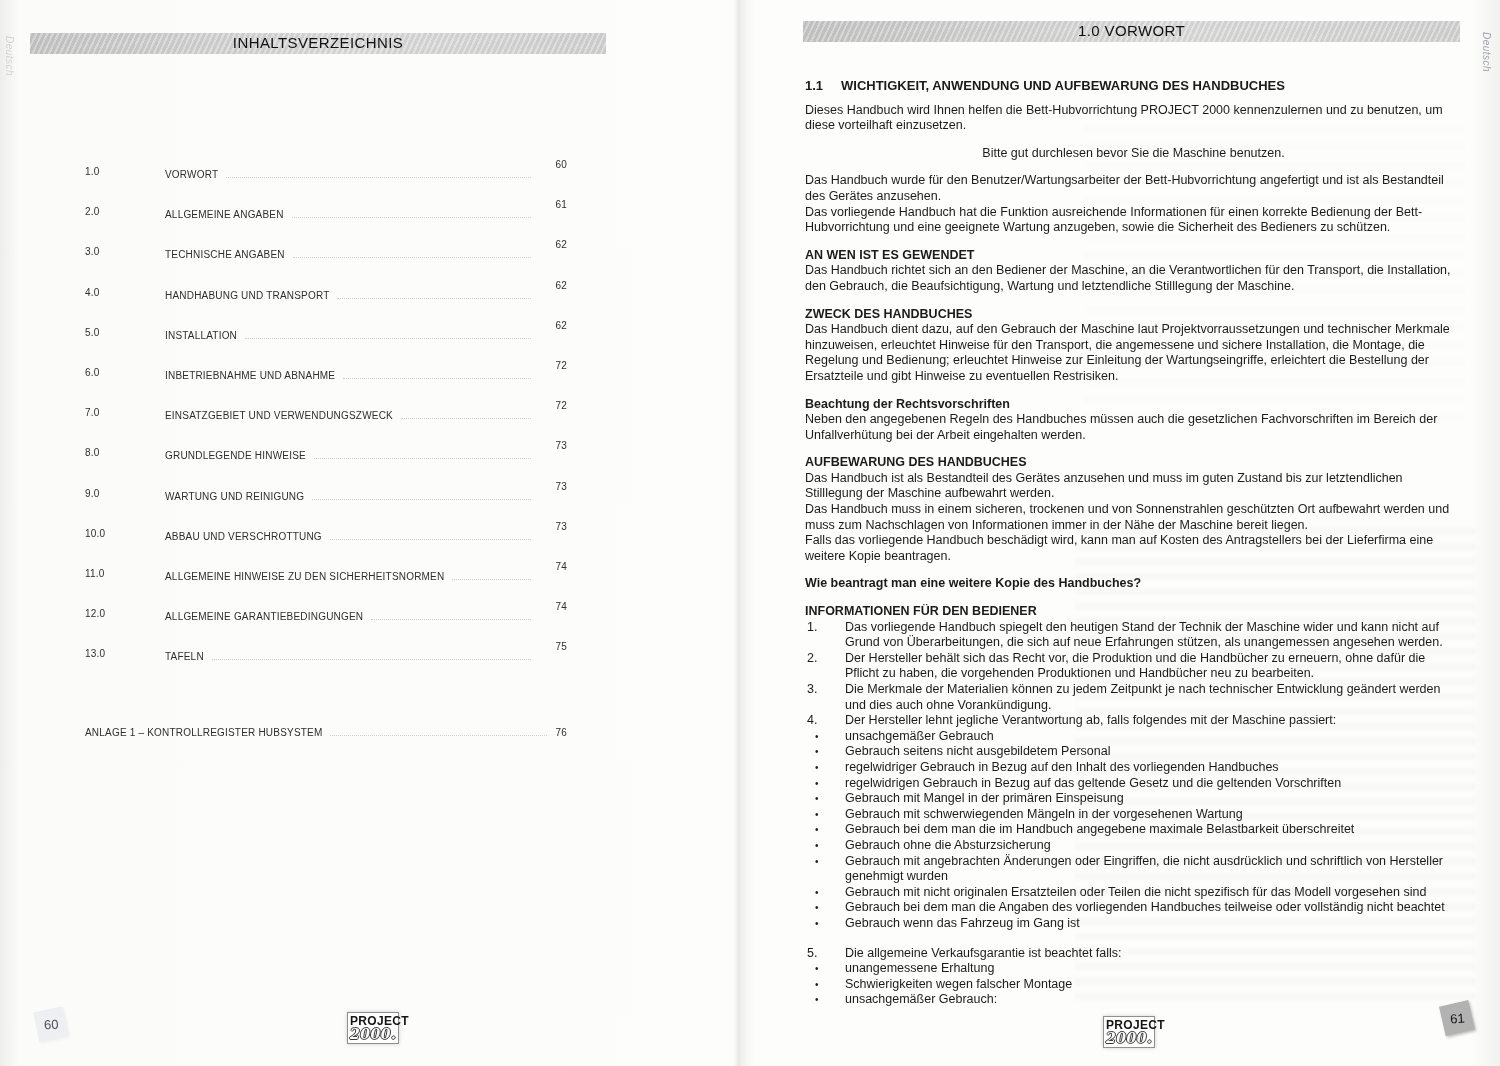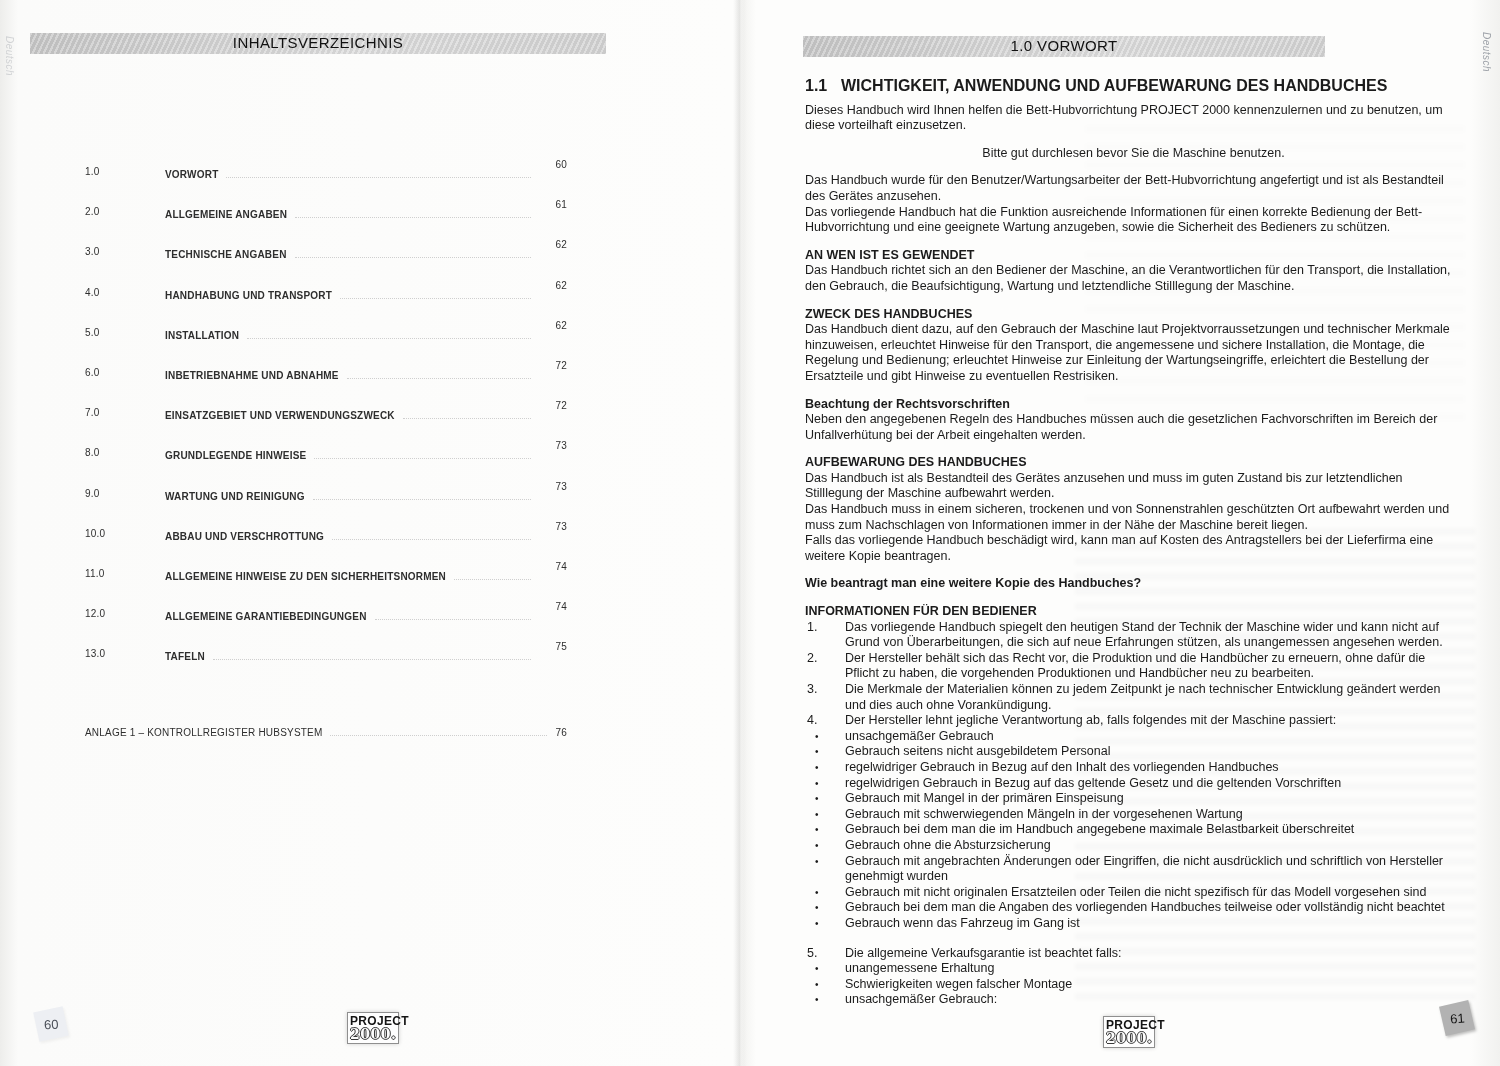--- a/index.html
+++ b/index.html
@@ -28,54 +28,54 @@
     background:
       repeating-linear-gradient(115deg, rgba(255,255,255,0.25) 0 2px, rgba(0,0,0,0.04) 2px 5px),
       linear-gradient(90deg,#c6c6c6,#dcdcdc 55%,#d2d2d2);
     display:flex; align-items:center; justify-content:center;
   }
   .header-bar .bar-title {
     font-size:15px; font-weight:400; letter-spacing:0.4px; color:#111;
     transform:translateY(-1px); white-space:nowrap;
   }
   .toc-bar { left:30px; top:33px; width:576px; }
-  .vorwort-bar { left:58px; top:36px; width:522px; }
+  .vorwort-bar { left:58px; top:21px; width:657px; }
 
   
   .edge-label {
     position:absolute; font-size:10px; color:#8f949c; letter-spacing:0.5px;
     writing-mode:vertical-rl; font-style:italic;
   }
   .edge-left  { left:4px;  top:36px; opacity:0.35; }
   .edge-right { right:8px; top:32px; opacity:0.85; }
 
   
   .toc-wrap { position:absolute; left:85px; top:160px; width:482px; }
   .toc-row {
     display:grid; grid-template-columns:80px 1fr 36px;
     height:40.2px; align-items:start;
     font-size:10px; color:#2e2e2e; letter-spacing:0.2px;
   }
   .toc-num { padding-top:6px; }
   .toc-labelcell { display:flex; align-items:baseline; min-width:0; padding-top:6px; }
-  .toc-labeltext { white-space:nowrap; padding-right:8px;font-weight:bold; }
+  .toc-labeltext { white-space:nowrap; padding-right:8px; }
   .toc-leader { flex:1; border-bottom:1px dotted #cfcfcf; height:12px; min-width:20px; }
   .toc-page { text-align:right; padding-top:0px; transform:translateY(-1px); }
   .annex-row {
     display:flex; align-items:baseline; margin-top:42px;
     font-size:10px; color:#2e2e2e; letter-spacing:0.2px; width:482px;
   }
   .annex-label { white-space:nowrap; padding-right:8px; }
   .annex-leader { flex:1; border-bottom:1px dotted #cfcfcf; height:12px; }
   .annex-page { padding-left:8px; }
 
   
   .content { position:absolute; left:60px; top:78px; width:657px; font-size:12.5px; line-height:15.6px; color:#1b1b1b; }
   .block { margin:0; }
-  .b-secheading { font-weight:700; display:grid; grid-template-columns:36px 1fr; margin-bottom:9px; font-size:16px; }
+  .b-secheading { font-weight:700; display:grid; grid-template-columns:36px 1fr; margin-bottom:9px; font-size:13px; }
   .b-heading { font-weight:700; margin-top:12px; }
   .b-center { font-weight:400; text-align:center; margin:12px 0; }
   .b-para {}
   .b-numbered { display:grid; grid-template-columns:40px 1fr; }
   .b-numbered .li-num { padding-left:2px; }
   .b-bullet { display:grid; grid-template-columns:40px 1fr; }
   .b-bullet .li-num { padding-left:10px; font-size:10px; line-height:15.6px; }
   .b-gap { margin-top:14px; }
 
   
@@ -90,21 +90,21 @@
     filter:blur(2px); opacity:0.25; pointer-events:none;
   }
 
   
   .logo {
     position:absolute; width:52px; border:1px solid #8f8f8f; background:#fefefe;
     box-shadow:0 0 4px rgba(0,0,0,0.18); text-align:center; padding:3px 2px 2px;
   }
   .logo .logo-line1 { font-weight:700; font-size:12px; letter-spacing:0.3px; color:#141414; line-height:11px; }
   .logo .logo-line2 {
-    font-family:"DejaVu Serif", serif; font-weight:700; font-size:14px;
+    font-family:"DejaVu Serif", serif; font-style:italic; font-weight:700; font-size:14px;
     color:#fdfdfd; letter-spacing:0.5px; line-height:14px; margin-top:0px;
     text-shadow:-1px 0 #3a3a3a, 1px 0 #3a3a3a, 0 -1px #3a3a3a, 0 1px #3a3a3a;
   }
   .logo-left { left:347px; top:1012px; }
   .logo-right { left:358px; top:1016px; }
 
   .pagenum-diamond {
     position:absolute; width:30px; height:30px;
     display:flex; align-items:center; justify-content:center;
     font-size:13px;

